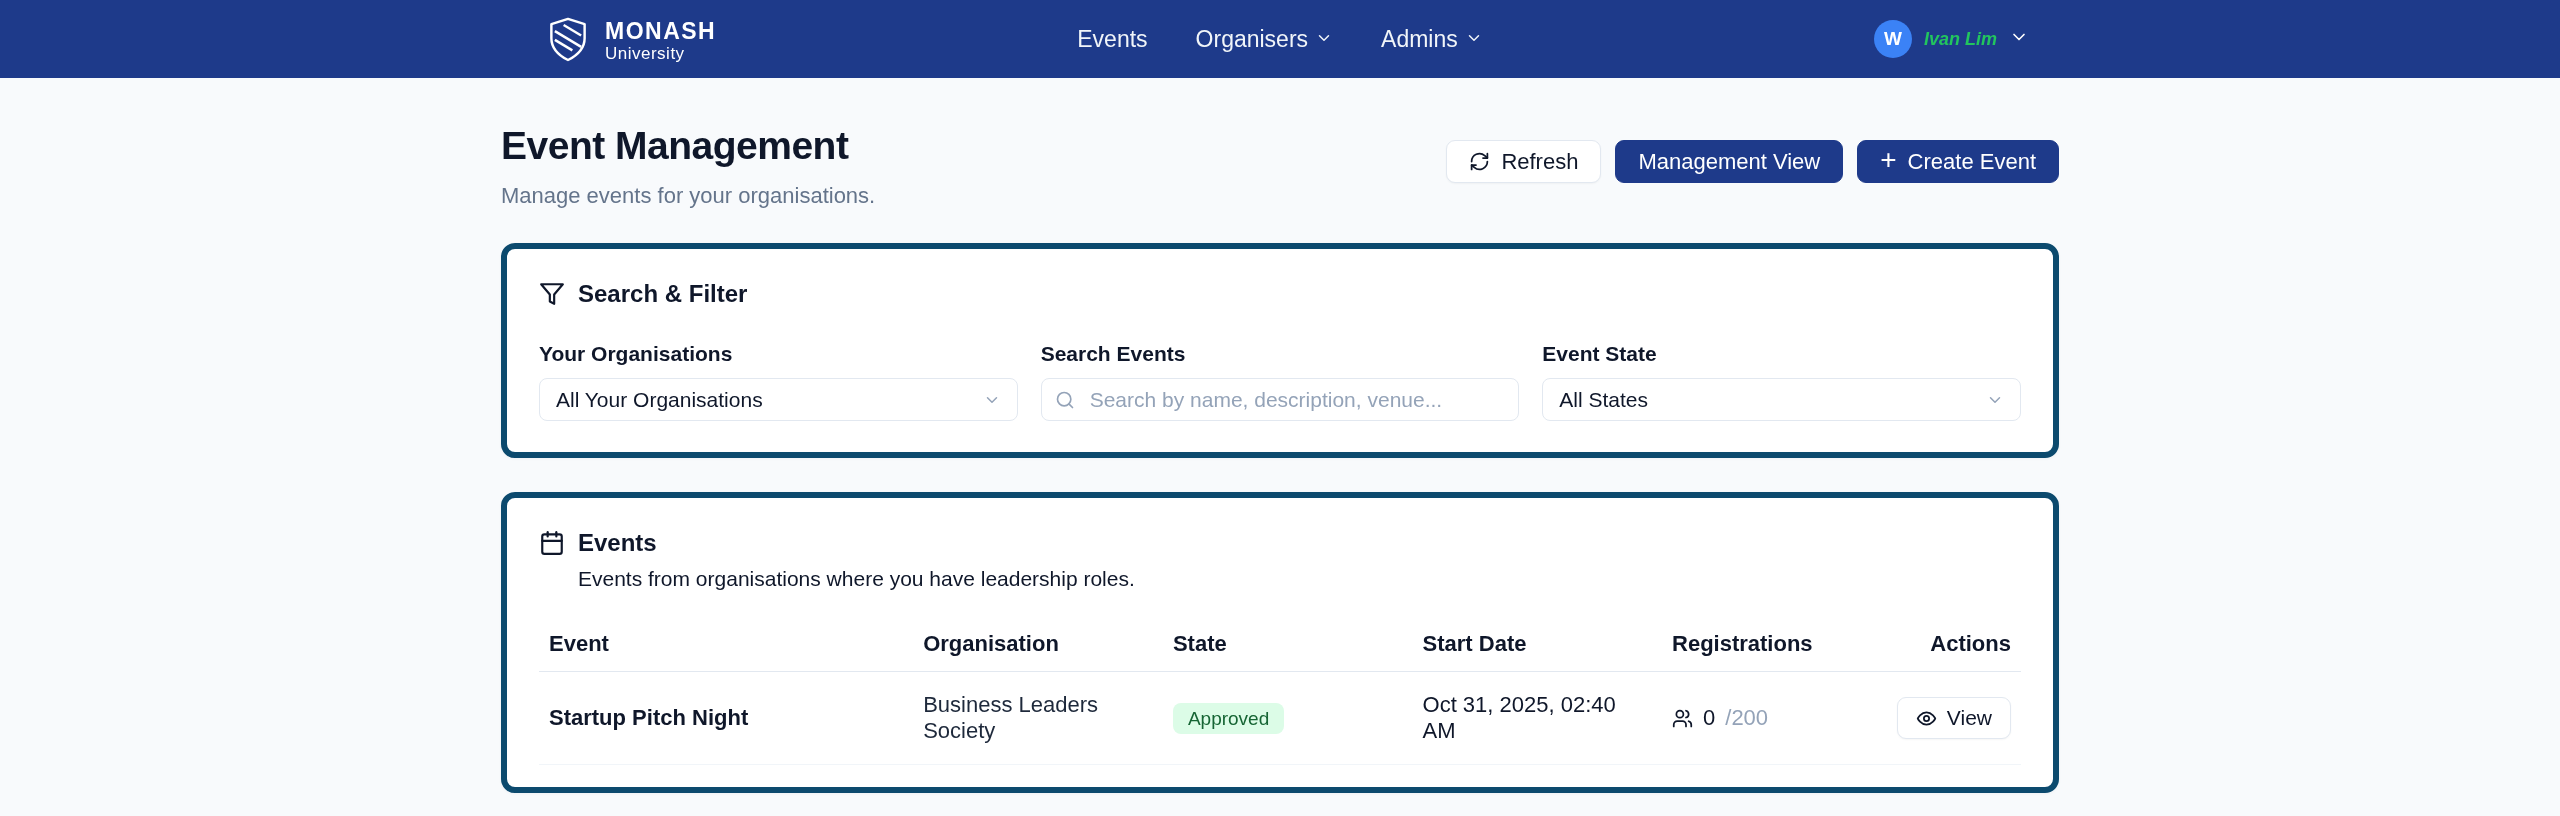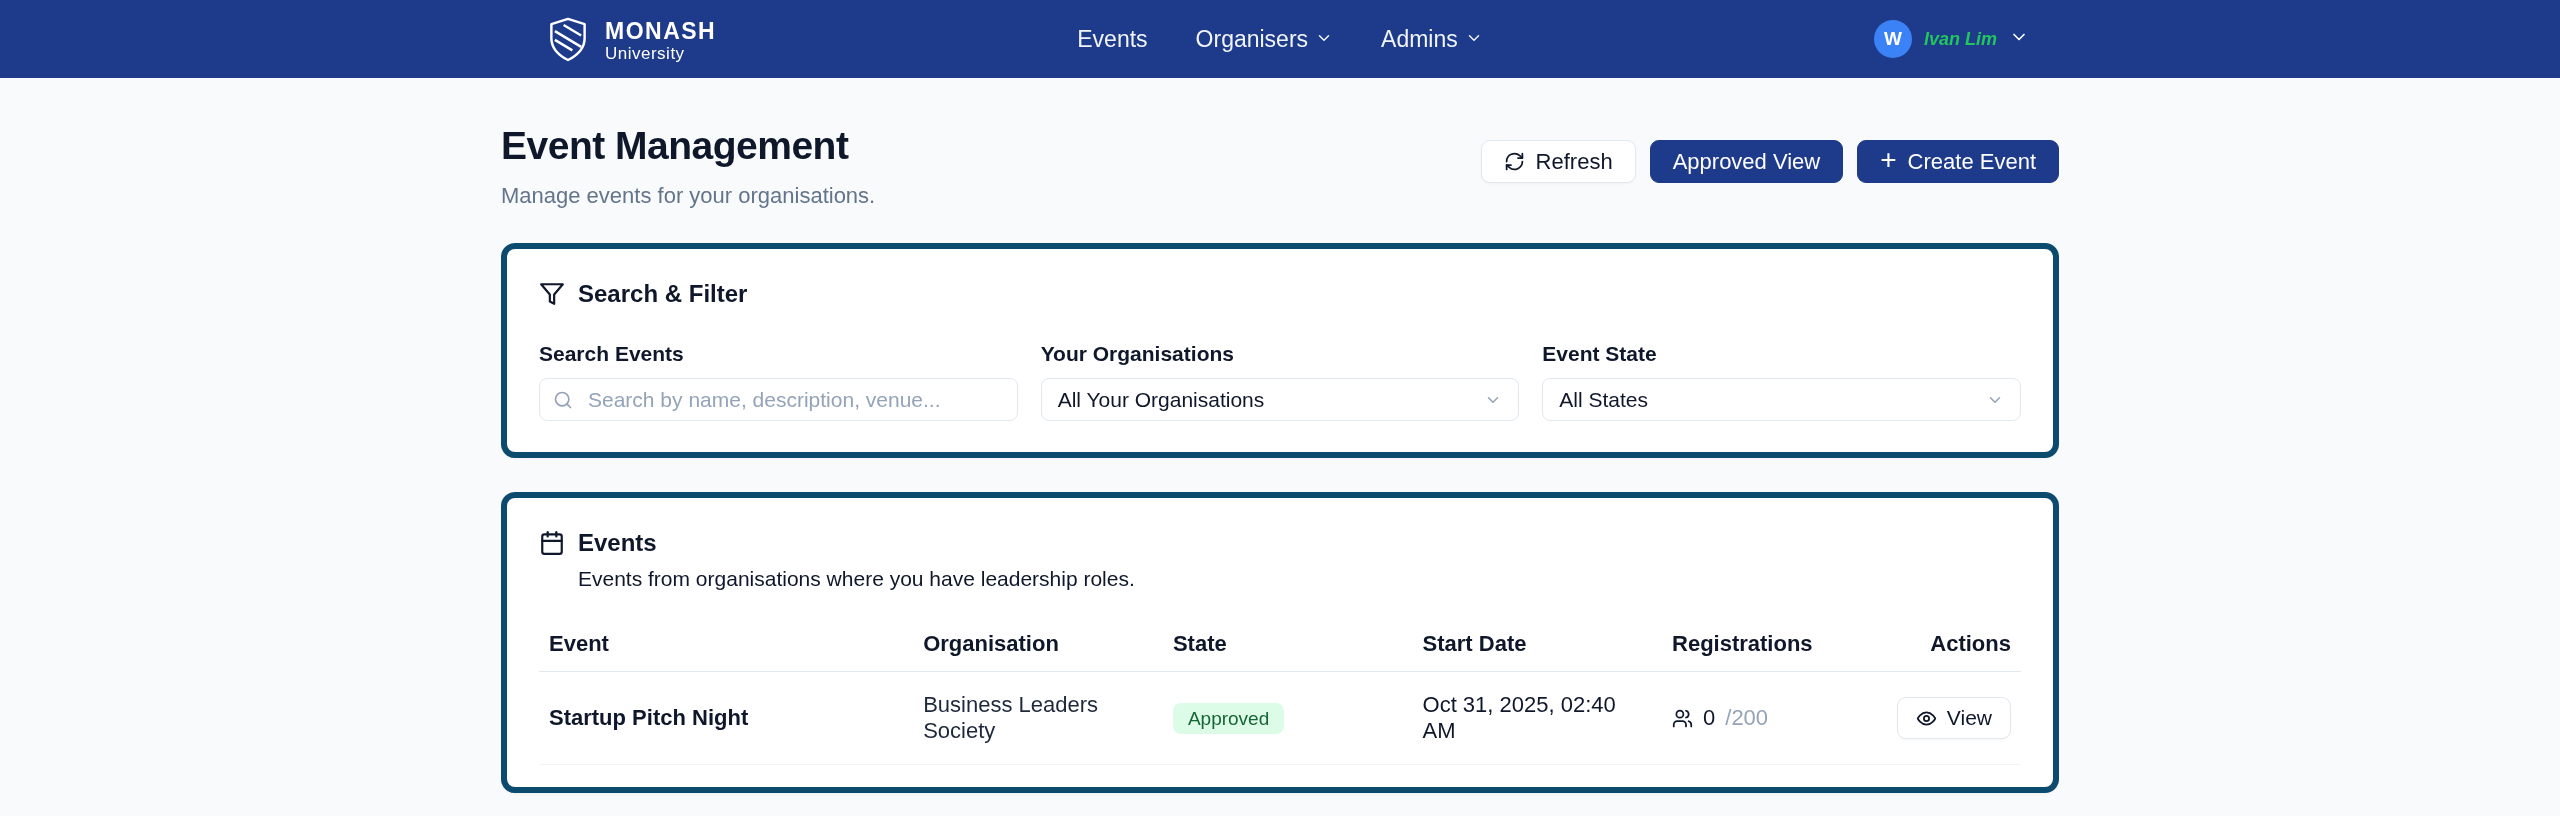--- a/index.html
+++ b/index.html
@@ -146,62 +146,62 @@
           <svg width="21" height="21" viewBox="0 0 24 24" fill="none" stroke="#0f172a" stroke-width="2" stroke-linecap="round" stroke-linejoin="round">
             <path d="M3 12a9 9 0 0 1 15-6.7L21 8"></path>
               <path d="M21 3v5h-5"></path>
             <path d="M21 12a9 9 0 0 1-15 6.7L3 16"></path>
               <path d="M3 21v-5h5"></path>
           </svg>
         </span>
         <span>Refresh</span>
       </button>
       <button class="btn btn-primary">
-        <span>Approved View</span>
+        <span>Management View</span>
       </button>
       <button class="btn btn-primary">
         <span class="plus-glyph">+</span>
         <span>Create Event</span>
       </button>
     </div>
   </div>
 
   <div class="card filter-card">
     <div class="card-title-row">
       <span style="display:flex;">
         <svg width="26" height="26" viewBox="0 0 24 24" fill="none" stroke="#0f172a" stroke-width="2" stroke-linecap="round" stroke-linejoin="round">
           <polygon points="22 3 2 3 10 12.46 10 19 14 21 14 12.46 22 3"></polygon>
         </svg>
       </span>
       <span class="card-title">Search &amp; Filter</span>
     </div>
 
     <div class="filter-grid">
-      <div>
-        <label class="field-label">Search Events</label>
-        <div class="text-input-wrap">
-          <span class="search-glyph">
-            <svg width="20" height="20" viewBox="0 0 24 24" fill="none" stroke="#94a3b8" stroke-width="2" stroke-linecap="round" stroke-linejoin="round">
-              <circle cx="11" cy="11" r="8"></circle>
-                <line x1="21" y1="21" x2="16.65" y2="16.65"></line>
-            </svg>
-          </span>
-          <input class="text-input" type="text" placeholder="Search by name, description, venue..." style="">
-        </div>
-      </div>
-
       <div>
         <label class="field-label">Your Organisations</label>
         <div class="select-box">
           <span>All Your Organisations</span>
           <span class="chev">
             <svg width="18" height="18" viewBox="0 0 24 24" fill="none" stroke="#94a3b8" stroke-width="2" stroke-linecap="round" stroke-linejoin="round">
                 <polyline points="6 9 12 15 18 9"></polyline>
               </svg>
           </span>
+        </div>
+      </div>
+
+      <div>
+        <label class="field-label">Search Events</label>
+        <div class="text-input-wrap">
+          <span class="search-glyph">
+            <svg width="20" height="20" viewBox="0 0 24 24" fill="none" stroke="#94a3b8" stroke-width="2" stroke-linecap="round" stroke-linejoin="round">
+              <circle cx="11" cy="11" r="8"></circle>
+                <line x1="21" y1="21" x2="16.65" y2="16.65"></line>
+            </svg>
+          </span>
+          <input class="text-input" type="text" placeholder="Search by name, description, venue..." style="">
         </div>
       </div>
 
       <div>
         <label class="field-label">Event State</label>
         <div class="select-box">
           <span>All States</span>
           <span class="chev">
             <svg width="18" height="18" viewBox="0 0 24 24" fill="none" stroke="#94a3b8" stroke-width="2" stroke-linecap="round" stroke-linejoin="round">
                 <polyline points="6 9 12 15 18 9"></polyline>

